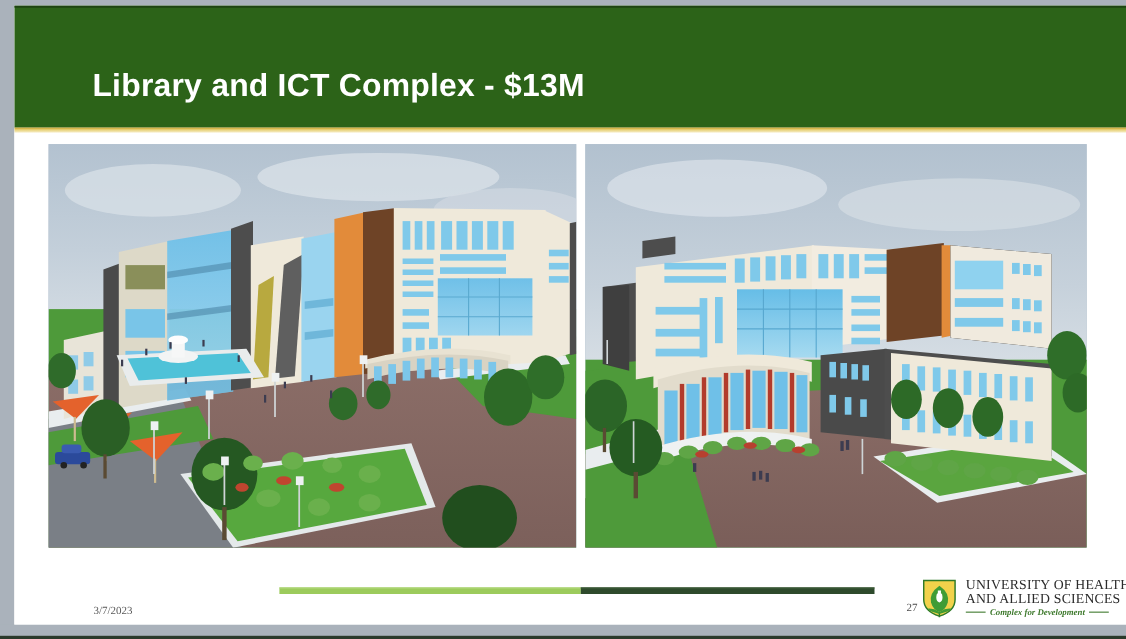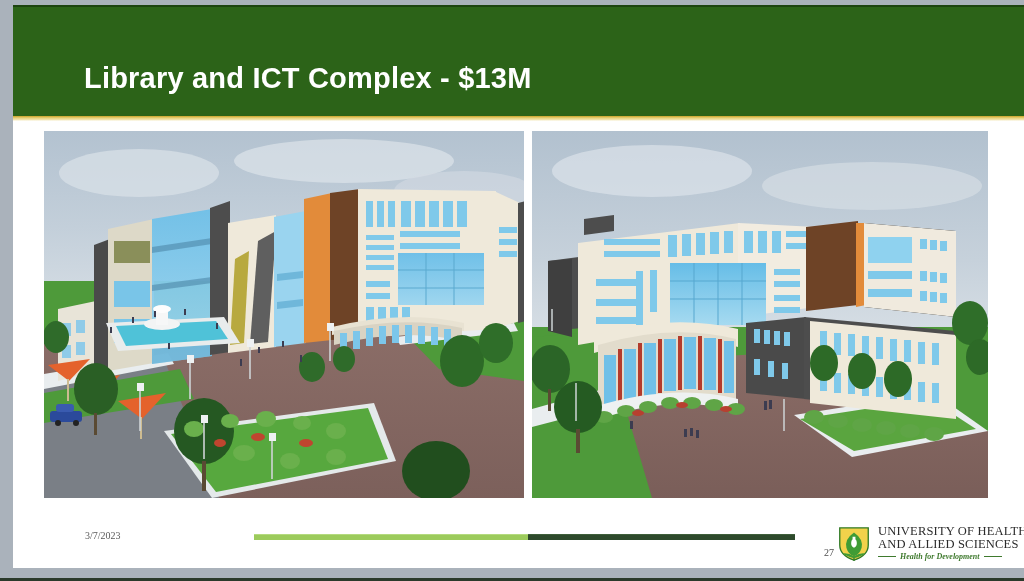--- a/index.html
+++ b/index.html
@@ -72,21 +72,21 @@
   #render-right { left: 519px; width: 456px; }
 
   .render-svg { display: block; width: 100%; height: 100%; }
 
   
   .footer {
     position: absolute; left: 0; top: 506px; width: 1011px; height: 57px;
     background: #ffffff;
   }
   .footer-date {
-    position: absolute; left: 72px; top: 19px;
+    position: absolute; left: 72px; top: 39px;
     font-family: "Liberation Serif", serif;
     font-size: 10px; color: #5a5a5a; text-align: right;
   }
   .progress-track {
     position: absolute; left: 241px; top: 23px;
     width: 541px; height: 6px;
   }
   .progress-done {
     position: absolute; left: 0; top: 0; height: 6px; width: 274px;
     background: #9ccb5c;
@@ -578,21 +578,21 @@
                    Q23,17 23,20 Q23,24 20,25 Q17,24 17,20 Z" fill="#ffffff"></path>
           <path d="M20,34 L20,39" stroke="#2f7a27" stroke-width="1.4"></path>
           <path d="M20,36 Q12,34 8,31 Q14,30 20,34 Z" fill="#3f9c35"></path>
           <path d="M20,36 Q28,34 32,31 Q26,30 20,34 Z" fill="#3f9c35"></path>
         </svg>
         <div class="logo-text">
           <span class="logo-line">UNIVERSITY OF HEALTH</span>
           <span class="logo-line">AND ALLIED SCIENCES</span>
           <span class="logo-tagline-row">
             <span class="tag-rule"></span>
-            <span class="logo-tagline">Health for Development</span>
+            <span class="logo-tagline">Complex for Development</span>
             <span class="tag-rule"></span>
           </span>
         </div>
       </div>
 
     </div>
 
   </div>
 
   <div class="chrome-bottom"></div>

